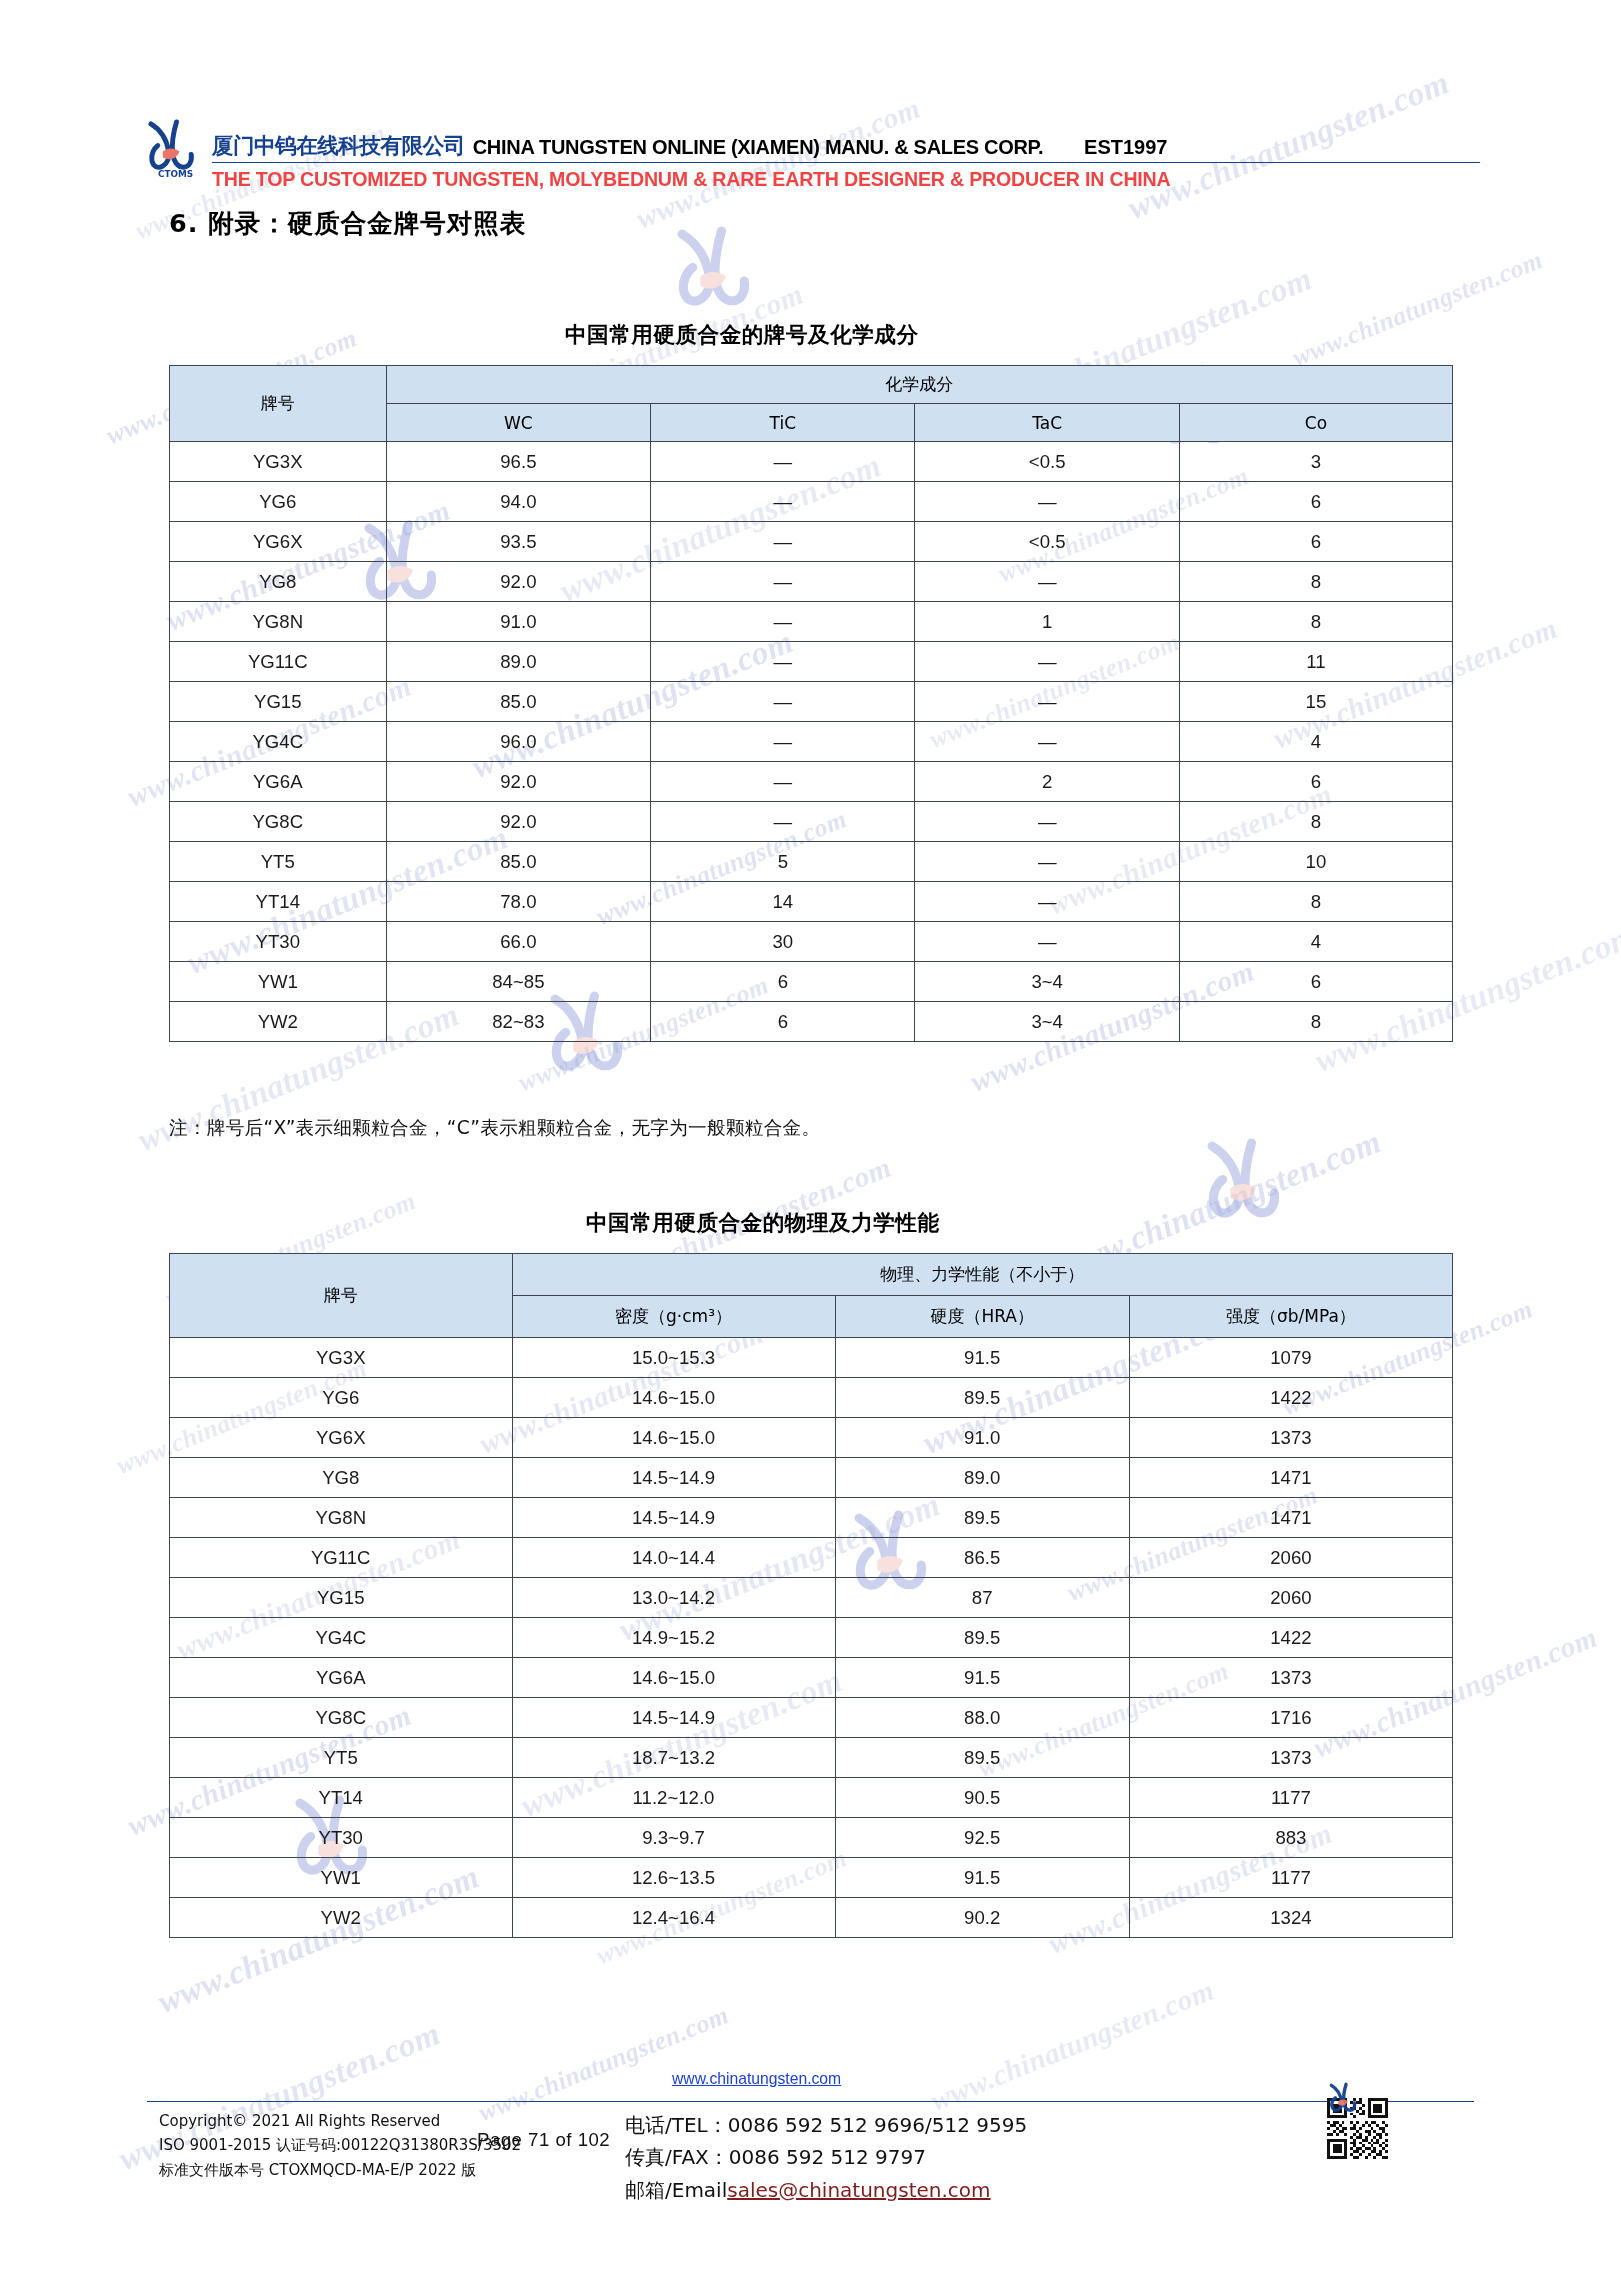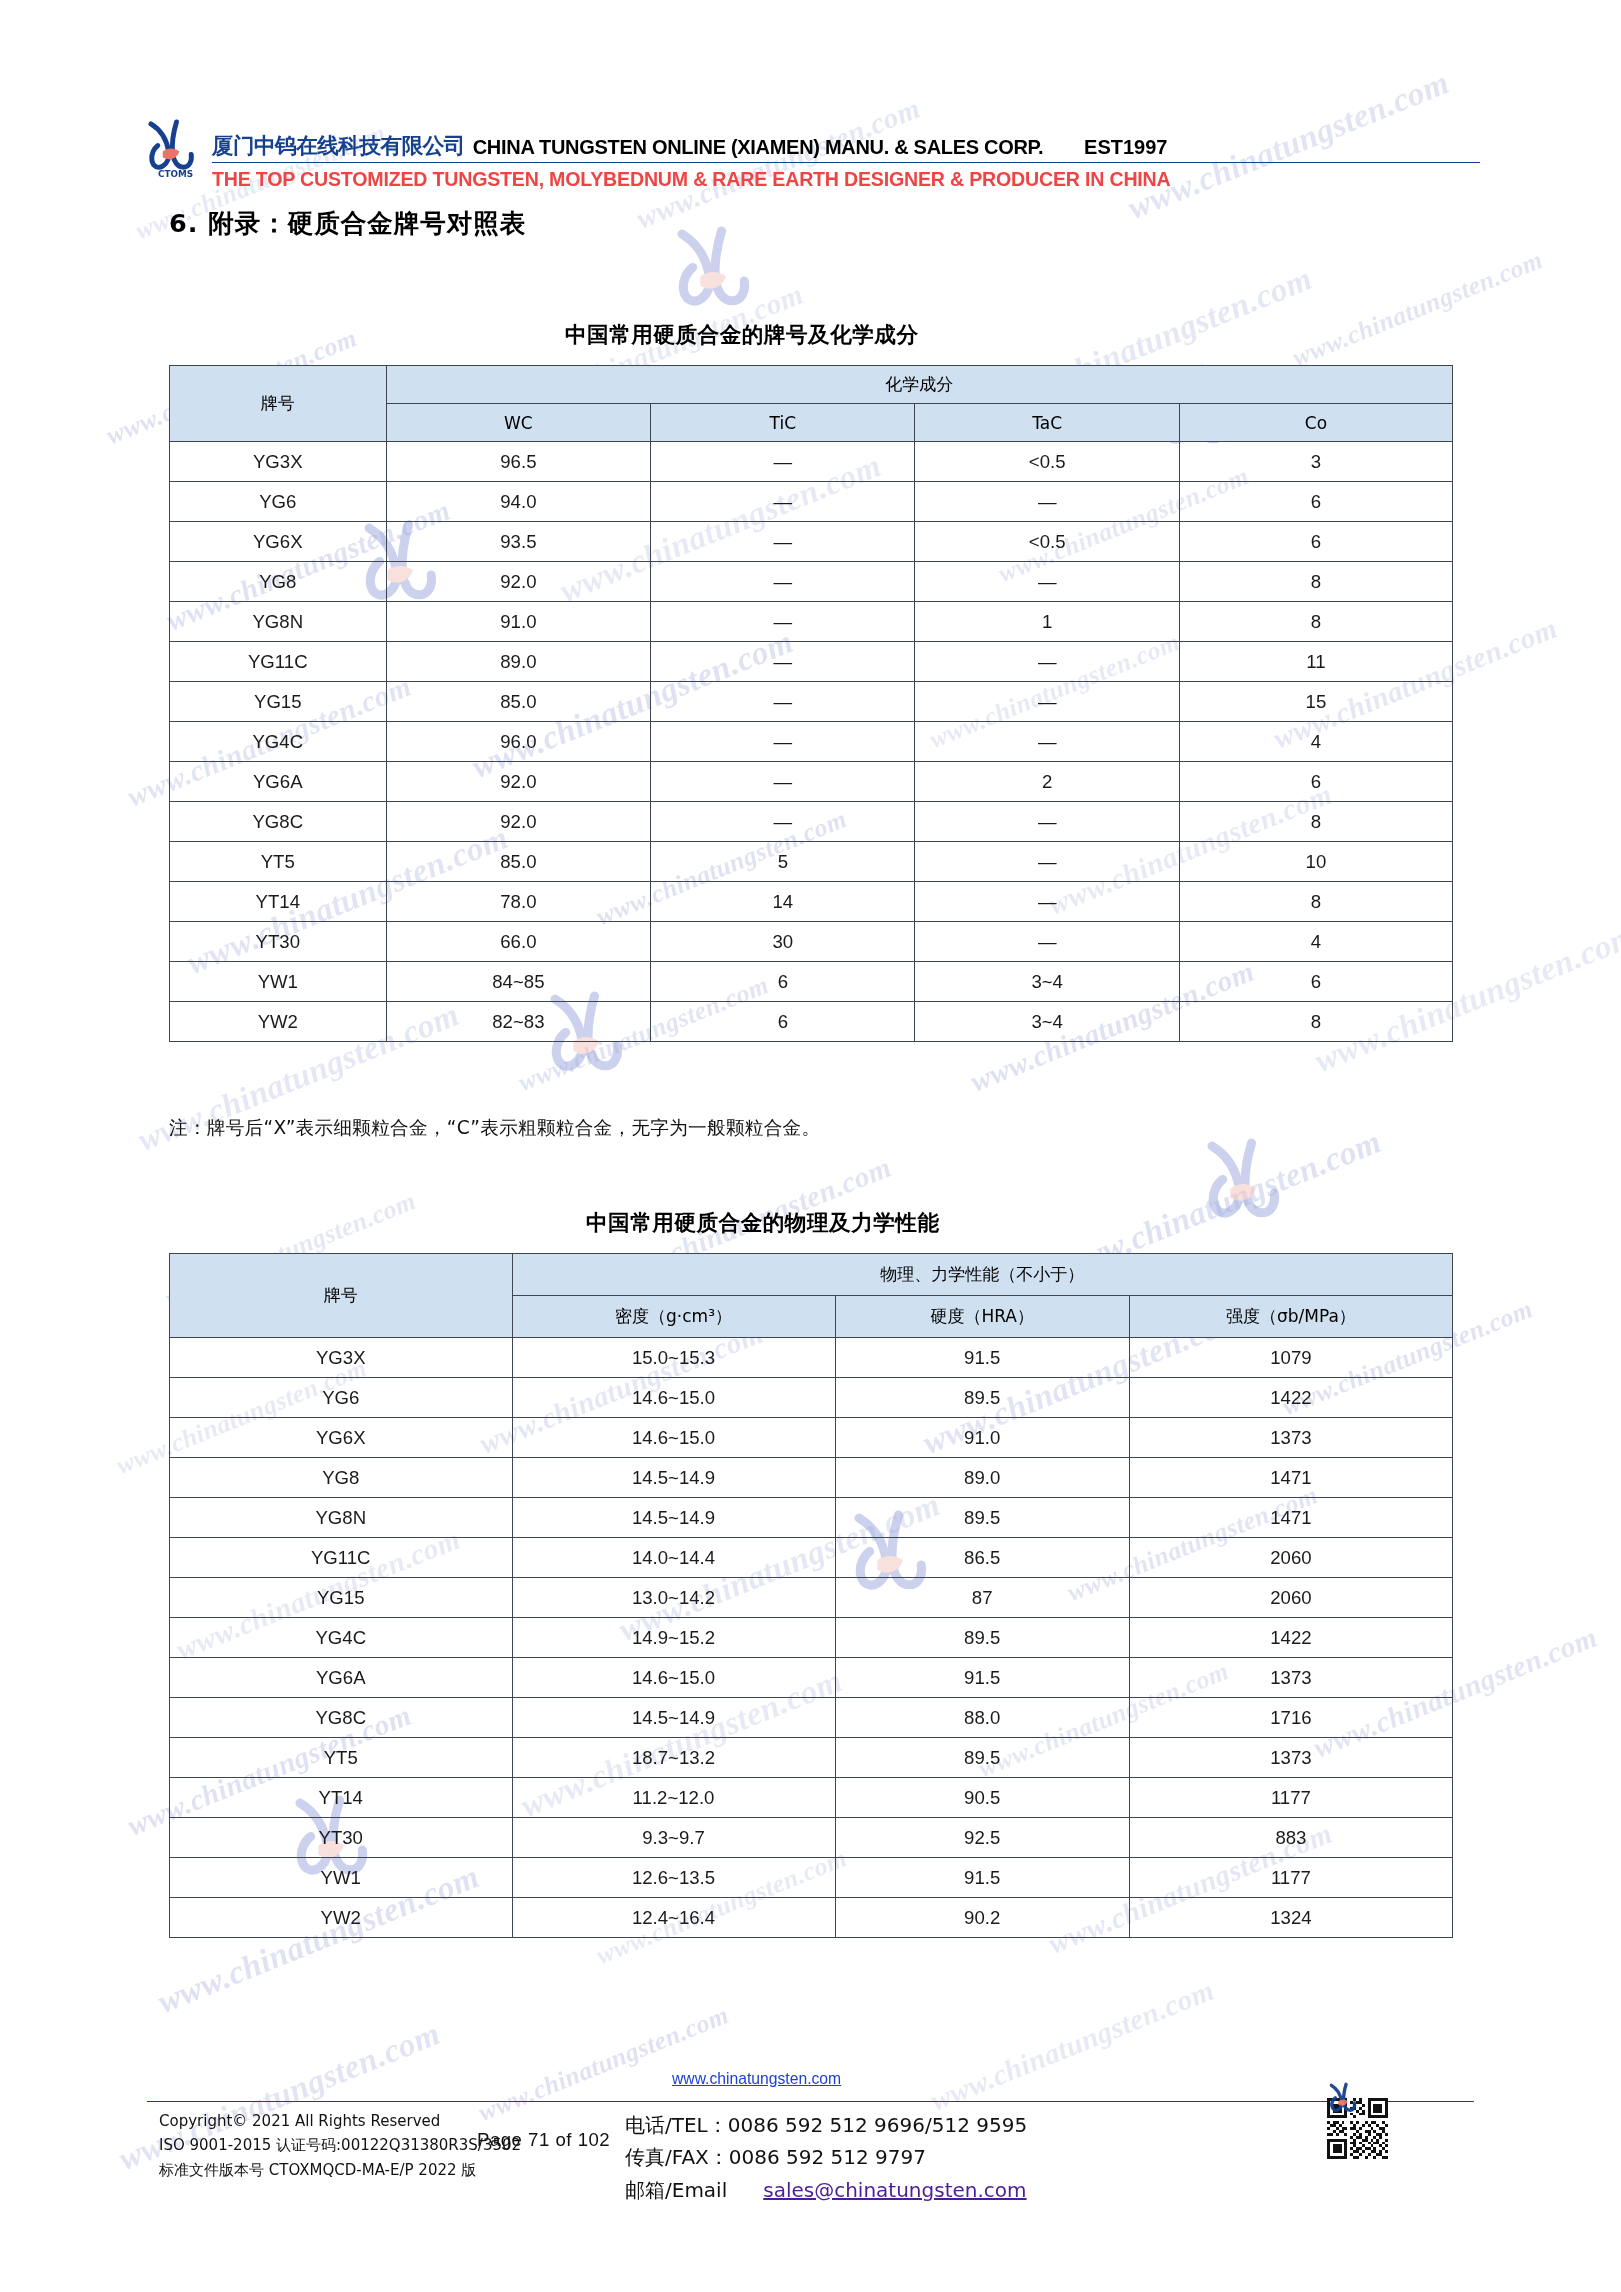--- a/index.html
+++ b/index.html
@@ -211,21 +211,21 @@
     position: absolute;
     left: 625px;
     top: 2109px;
     line-height: 1.62;
     font-size: 20px;
     color: #111;
     font-family: "DejaVu Sans", sans-serif;
     z-index: 4;
     white-space: nowrap;
   }
-  .ftr-right a { color: #4c1d95; padding-left: 36px; }
+  .ftr-right a { color: #7f1d1d; }
   .qr {
     position: absolute;
     left: 1327px;
     top: 2098px;
     width: 61px;
     height: 61px;
     z-index: 4;
   }
   .ftr-logo-sm {
     position: absolute;

